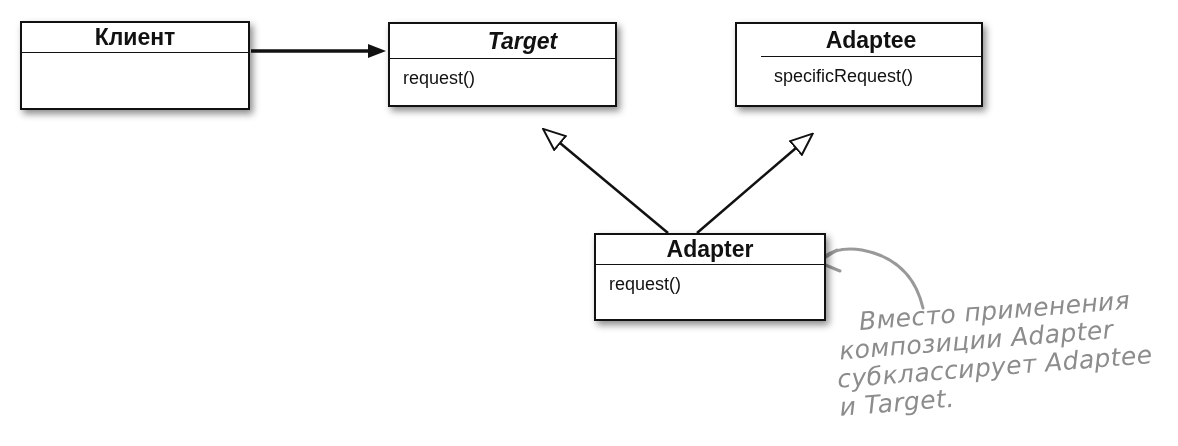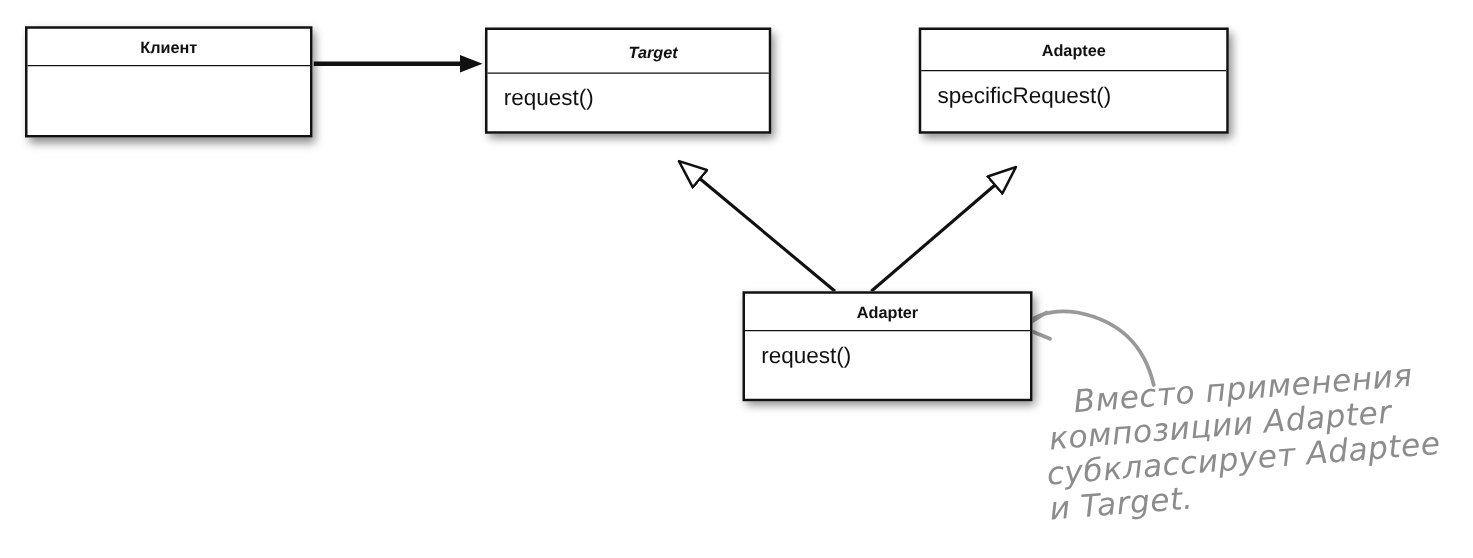--- a/index.html
+++ b/index.html
@@ -23,38 +23,38 @@
     border: 2px solid #111111;
     box-shadow: 3px 4px 7px rgba(0,0,0,0.45);
     box-sizing: border-box;
   }
   .uml-title {
     border-bottom: 1.5px solid #111111;
     display: flex;
     align-items: center;
     justify-content: center;
     font-weight: bold;
-    font-size: 13px;
+    font-size: 23px;
     color: #111111;
     box-sizing: border-box;
   }
   .uml-title.abstract { font-style: italic; padding-left: 40px; }
   .t30 { height: 30px; }
   .t33 { height: 33px; }
   .t35 { height: 35px; }
   .uml-body { position: relative; }
   .method {
     font-size: 18px;
     color: #111111;
     padding: 9px 0 0 13px;
     white-space: nowrap;
   }
   #box-client  { left: 20px;  top: 21px;  width: 230px; height: 89px; }
   #box-target  { left: 388px; top: 22px;  width: 229px; height: 85px; }
-  #box-adaptee { left: 735px; top: 22px;  width: 248px; height: 85px; }
+  #box-adaptee { left: 735px; top: 22px;  width: 248px; height: 85px; padding-left: 24px; }
   #box-adapter { left: 594px; top: 233px; width: 232px; height: 88px; }
   .note {
     position: absolute;
     left: 832px;
     top: 310px;
     transform: rotate(-4.5deg);
     transform-origin: 0 0;
     color: #8c8c8c;
     font-family: "DejaVu Sans", sans-serif;
     font-style: italic;

